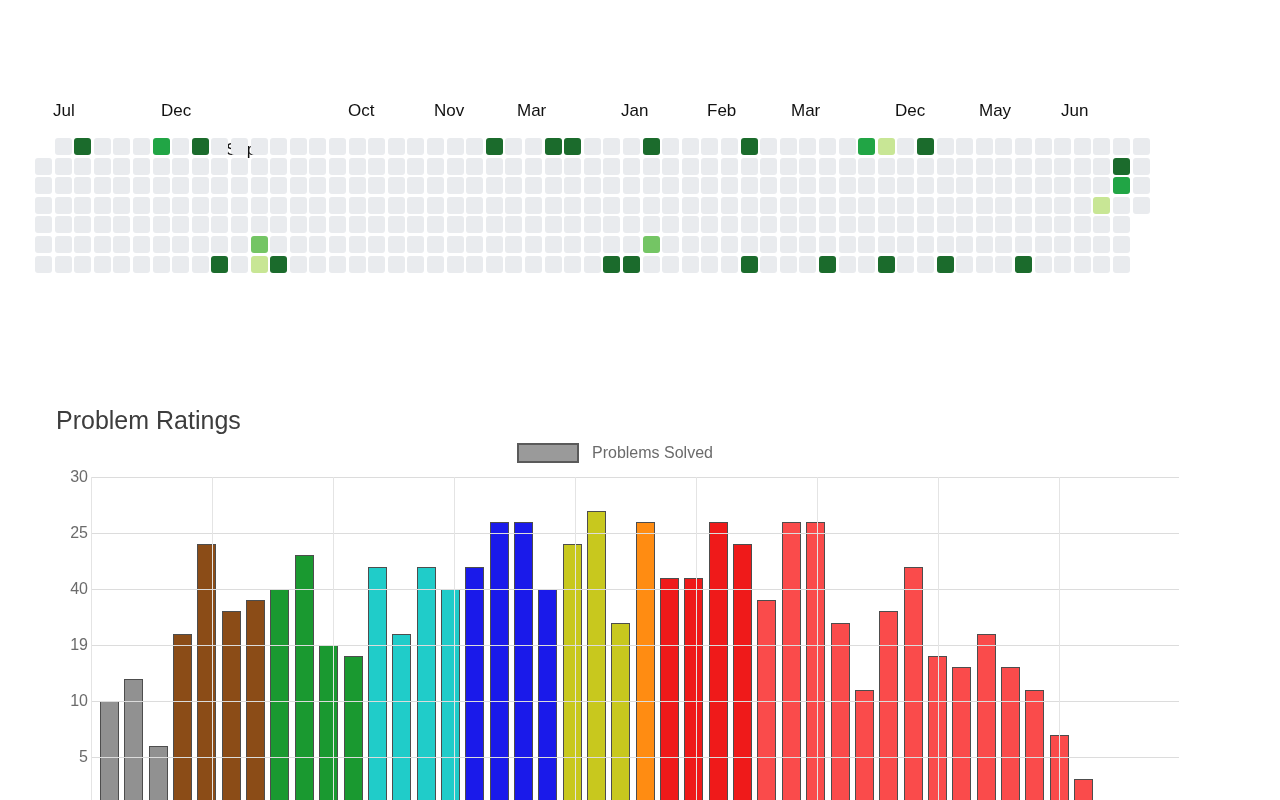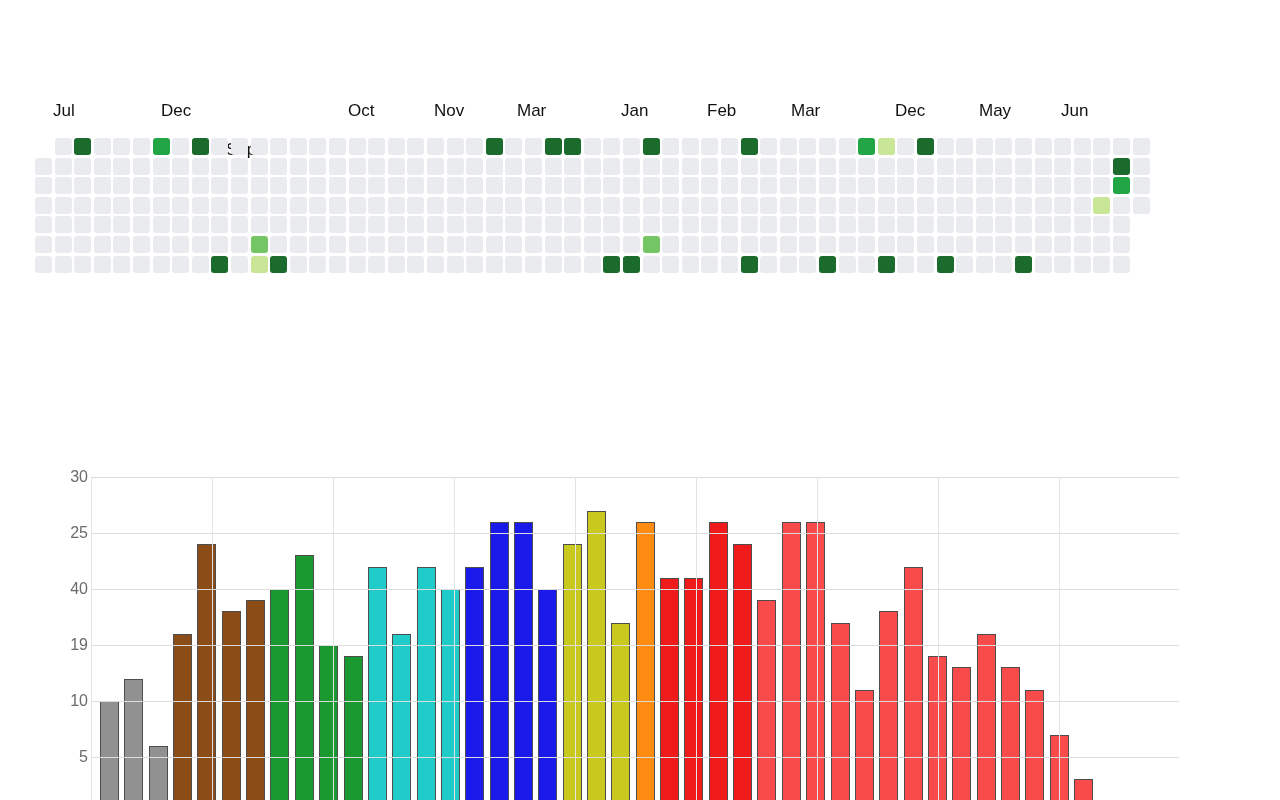--- a/index.html
+++ b/index.html
@@ -575,21 +575,26 @@
         <div class="cal-cell" style="left: 1098px; top: 0px; background: rgb(233, 235, 238);"></div>
         <div class="cal-cell" style="left: 1098px; top: 20px; background: rgb(233, 235, 238);"></div>
         <div class="cal-cell" style="left: 1098px; top: 39px; background: rgb(233, 235, 238);"></div>
         <div class="cal-cell" style="left: 1098px; top: 59px; background: rgb(233, 235, 238);"></div>
       </div>
 
   </section>
 
   <section id="ratings-section">
 
-
+    <h2 id="ratings-title">Problem Ratings</h2>
+
+    <div id="legend">
+      <span id="legend-swatch"></span>
+      <span id="legend-label">Problems Solved</span>
+    </div>
 
     <div id="plot">
       <div id="bars-layer">
           <div class="bar" title="10" style="left: 100px; top: 371px; height: 112px; width: 19px; background: rgb(145, 145, 145); bottom: auto;"></div>
           <div class="bar" title="12" style="left: 124px; top: 349px; height: 134px; width: 19px; background: rgb(145, 145, 145); bottom: auto;"></div>
           <div class="bar" title="6" style="left: 149px; top: 416px; height: 67px; width: 19px; background: rgb(145, 145, 145); bottom: auto;"></div>
           <div class="bar" title="16" style="left: 173px; top: 304px; height: 179px; width: 19px; background: rgb(139, 76, 23); bottom: auto;"></div>
           <div class="bar" title="24" style="left: 197px; top: 214px; height: 269px; width: 19px; background: rgb(139, 76, 23); bottom: auto;"></div>
           <div class="bar" title="18" style="left: 222px; top: 281px; height: 202px; width: 19px; background: rgb(139, 76, 23); bottom: auto;"></div>
           <div class="bar" title="19" style="left: 246px; top: 270px; height: 213px; width: 19px; background: rgb(139, 76, 23); bottom: auto;"></div>

